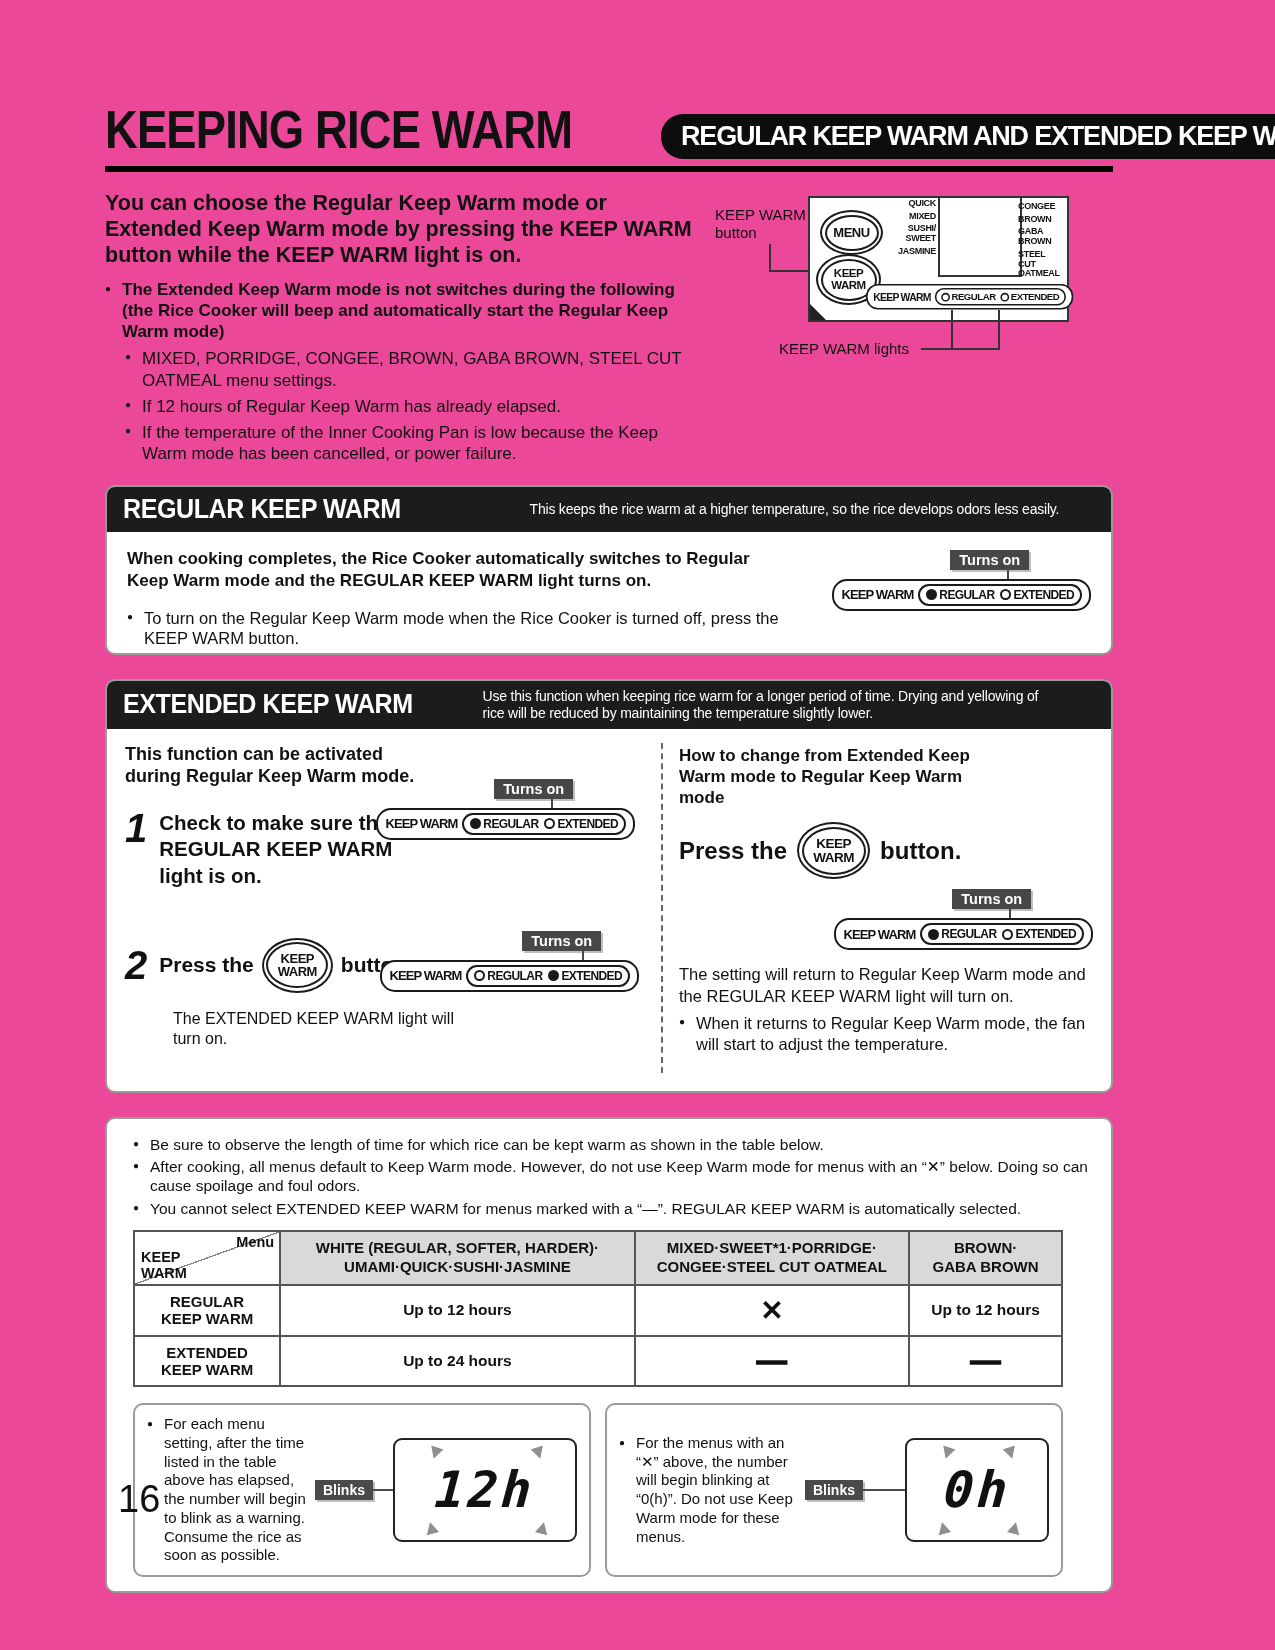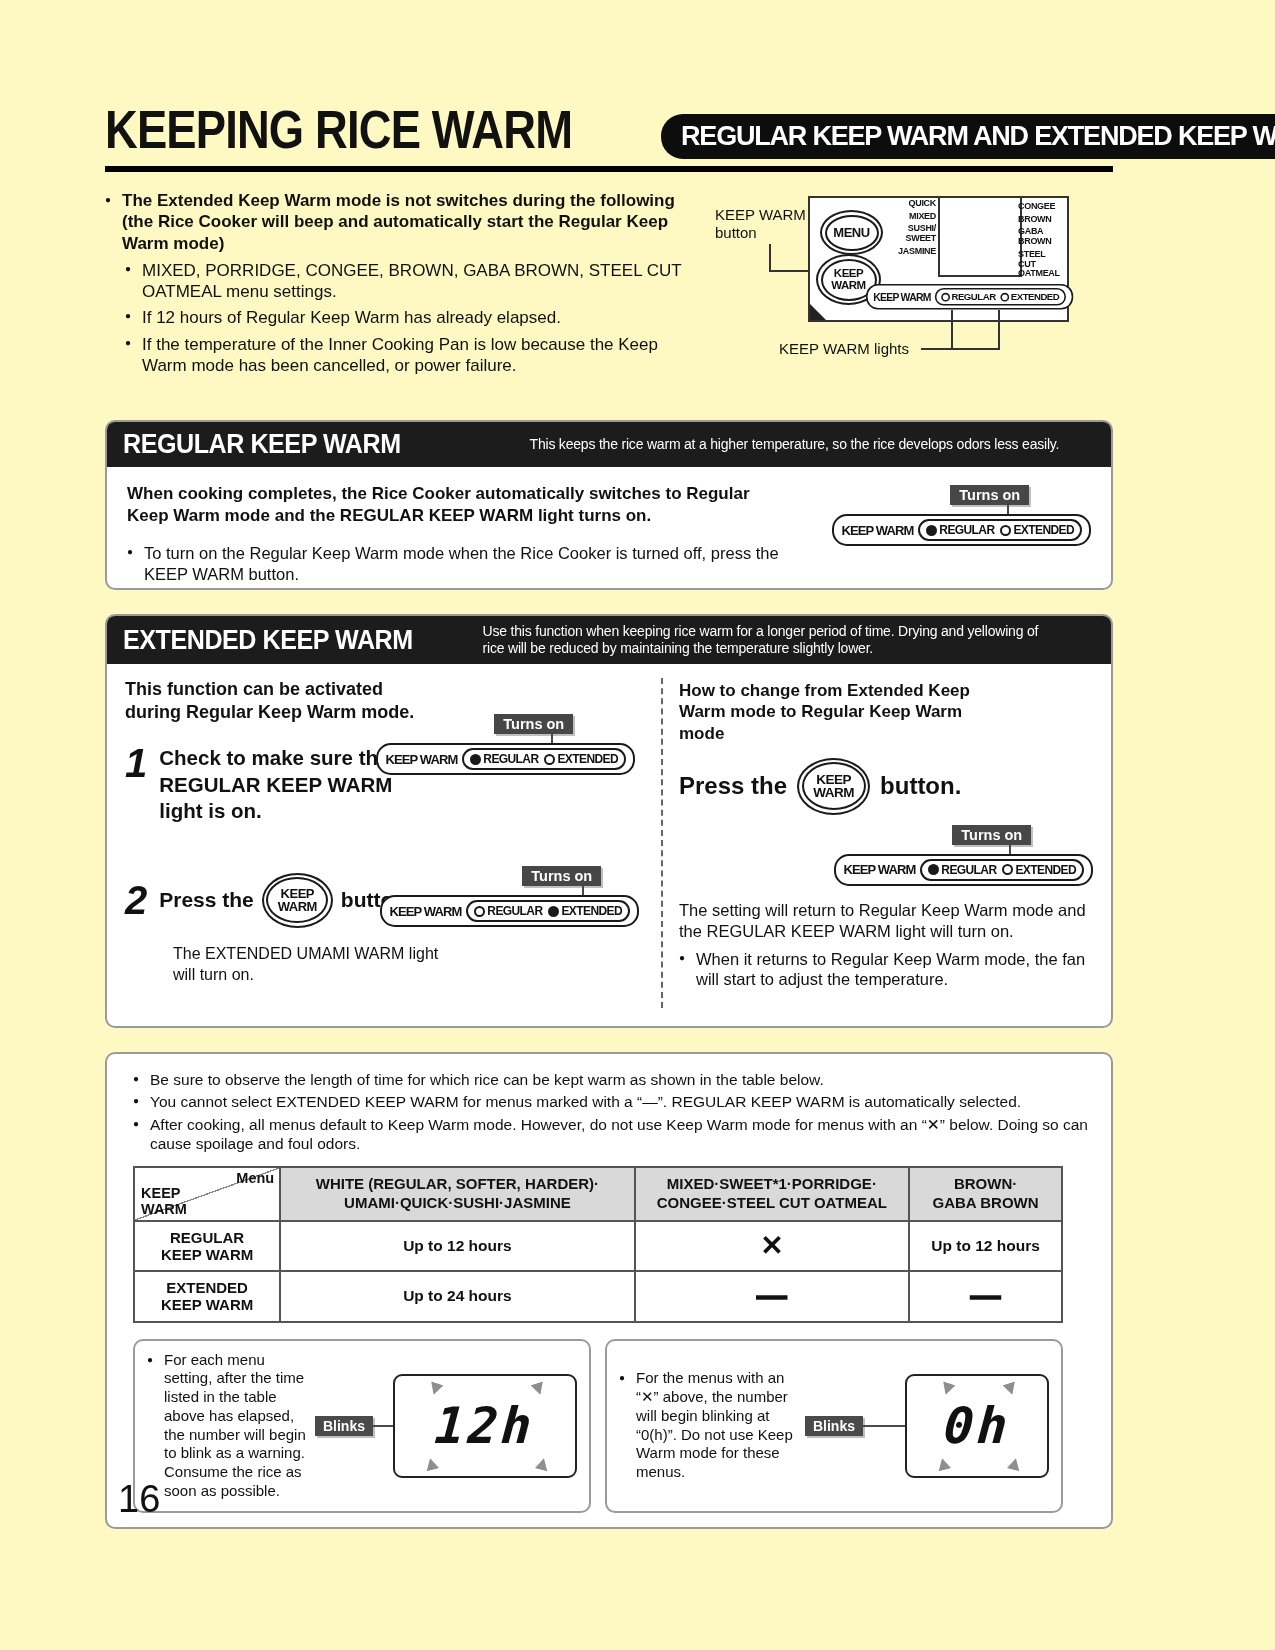--- a/index.html
+++ b/index.html
@@ -1,16 +1,16 @@
 <!DOCTYPE html>
 <html><head>
 <meta charset="utf-8">
 <style>
   html,body{margin:0;padding:0;background:#e8e8e8;}
-  .page{position:relative;width:1275px;height:1650px;background:#fef9c3;margin:0 auto;
+  .page{position:relative;width:1275px;height:1650px;background:#ec4899;margin:0 auto;
         font-family:"Liberation Sans",sans-serif;color:#111;overflow:hidden;}
   .content{position:absolute;left:105px;top:98px;width:1008px;}
   .pre{white-space:pre-line;}
 
   
   .titlerow{display:flex;align-items:center;}
   .pagetitle{margin:0;font-size:54px;font-weight:bold;letter-spacing:-1px;white-space:nowrap;
              transform:scaleX(.84);transform-origin:left center;}
   .titlebadge{margin-left:auto;background:#0d0d0d;color:#fff;border-radius:22px;padding:7px 20px;
               font-size:27px;font-weight:bold;white-space:nowrap;letter-spacing:-1.2px;margin-top:14px;}
@@ -154,20 +154,21 @@
   <div class="content">
 
     <div class="titlerow">
       <h1 class="pagetitle">KEEPING RICE WARM</h1>
       <div class="titlebadge">REGULAR KEEP WARM AND EXTENDED KEEP WARM</div>
     </div>
     <div class="rule"></div>
 
     <div class="intro">
       <div class="intro-left">
+        <h2>You can choose the Regular Keep Warm mode or Extended Keep Warm mode by pressing the KEEP WARM button while the KEEP WARM light is on.</h2>
         <div class="b bold mainb">The Extended Keep Warm mode is not switches during the following (the Rice Cooker will beep and automatically start the Regular Keep Warm mode)</div>
         <div class="subbl">
           <div class="b">MIXED, PORRIDGE, CONGEE, BROWN, GABA BROWN, STEEL CUT OATMEAL menu settings.</div>
           <div class="b">If 12 hours of Regular Keep Warm has already elapsed.</div>
           <div class="b">If the temperature of the Inner Cooking Pan is low because the Keep Warm mode has been cancelled, or power failure.</div>
         </div>
       </div>
 
       <div class="panel-fig">
         <div class="fig-label" style="left:2px;top:16px;width:112px;">KEEP WARM button</div>
@@ -267,21 +268,21 @@
               <span class="oval">
                 <span class="oval-in" style="width:58px;height:42px;font-size:13px;">
                   <span>KEEP</span>
                   <span>WARM</span>
                 </span>
               </span>
               <span>button.</span>
             </span>
           </div>
 
-          <p class="stepnote">The EXTENDED UMAMI WARM light will turn on.</p>
+          <p class="stepnote">The EXTENDED KEEP WARM light will turn on.</p>
 
           <div class="ind-group align-reg absind1">
             <div class="turnson">Turns on</div>
             <div class="conn"></div>
             <div class="kw-indicator">
               <span class="lbl">KEEP WARM</span>
               <span class="kw-lights">
                 <span class="dot on"></span>
                 <span class="w">REGULAR</span>
                 <span class="dot"></span>
@@ -337,22 +338,22 @@
           <p class="body">The setting will return to Regular Keep Warm mode and the REGULAR KEEP WARM light will turn on.</p>
           <div class="b">When it returns to Regular Keep Warm mode, the fan will start to adjust the temperature.</div>
         </div>
       </div>
     </div>
 
     <div class="timesbox">
 
       <div class="tbullets">
         <div class="b">Be sure to observe the length of time for which rice can be kept warm as shown in the table below.</div>
+        <div class="b">After cooking, all menus default to Keep Warm mode. However, do not use Keep Warm mode for menus with an “✕” below. Doing so can cause spoilage and foul odors.</div>
         <div class="b">You cannot select EXTENDED KEEP WARM for menus marked with a “—”. REGULAR KEEP WARM is automatically selected.</div>
-        <div class="b">After cooking, all menus default to Keep Warm mode. However, do not use Keep Warm mode for menus with an “✕” below. Doing so can cause spoilage and foul odors.</div>
       </div>
 
       <table class="kwt">
         <tbody>
             <tr>
           <td class="corner">
             <span class="c-menu">Menu</span>
             <span class="c-kw pre">KEEP
 WARM</span>
           </td>

